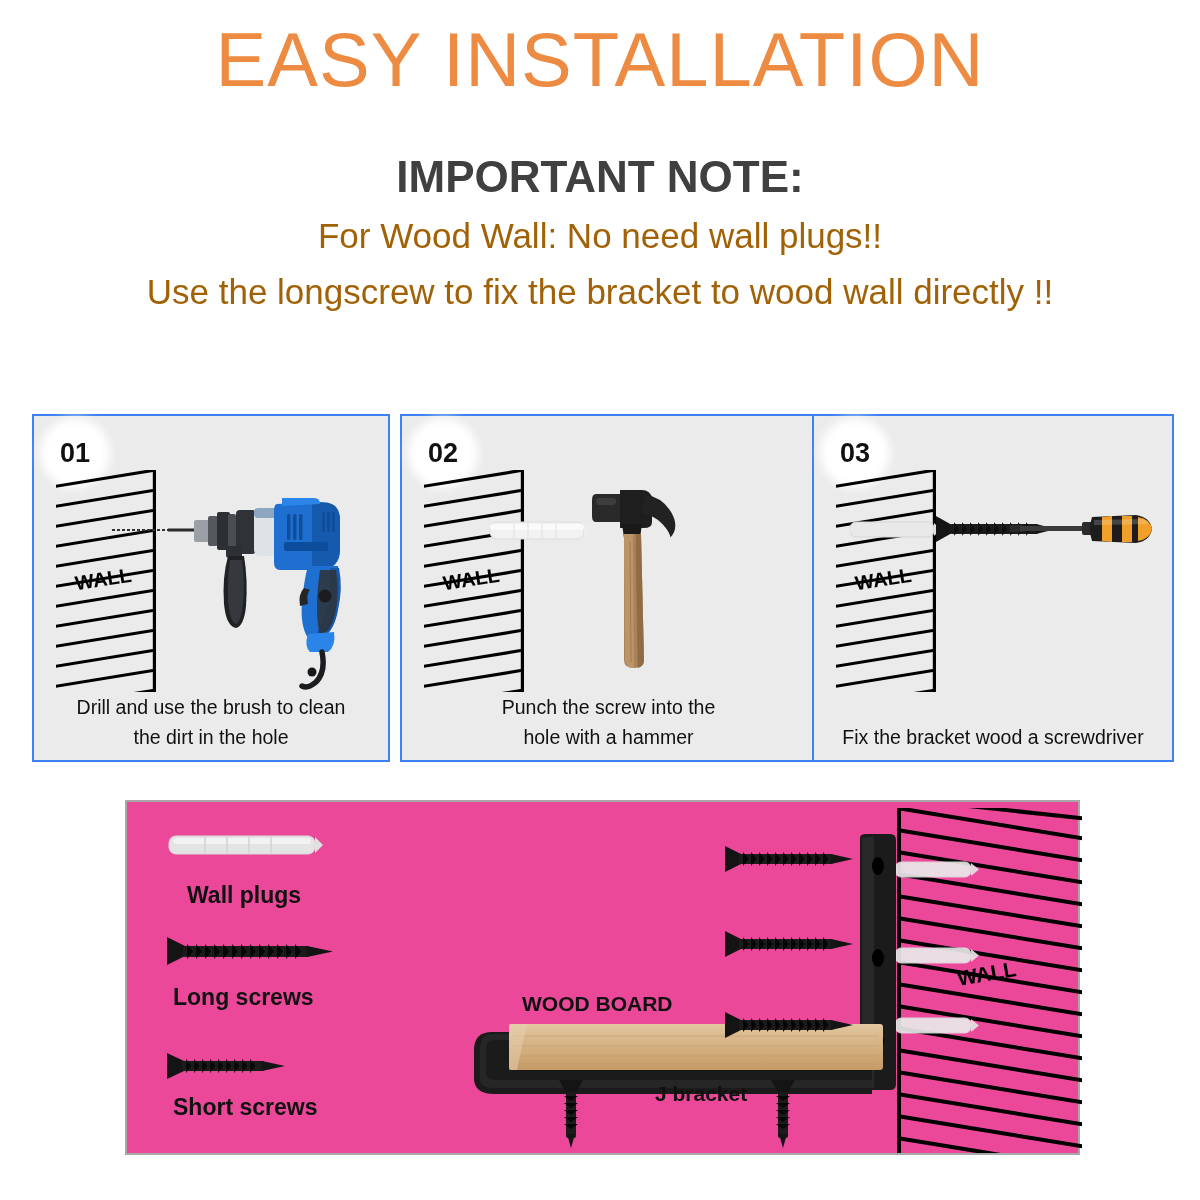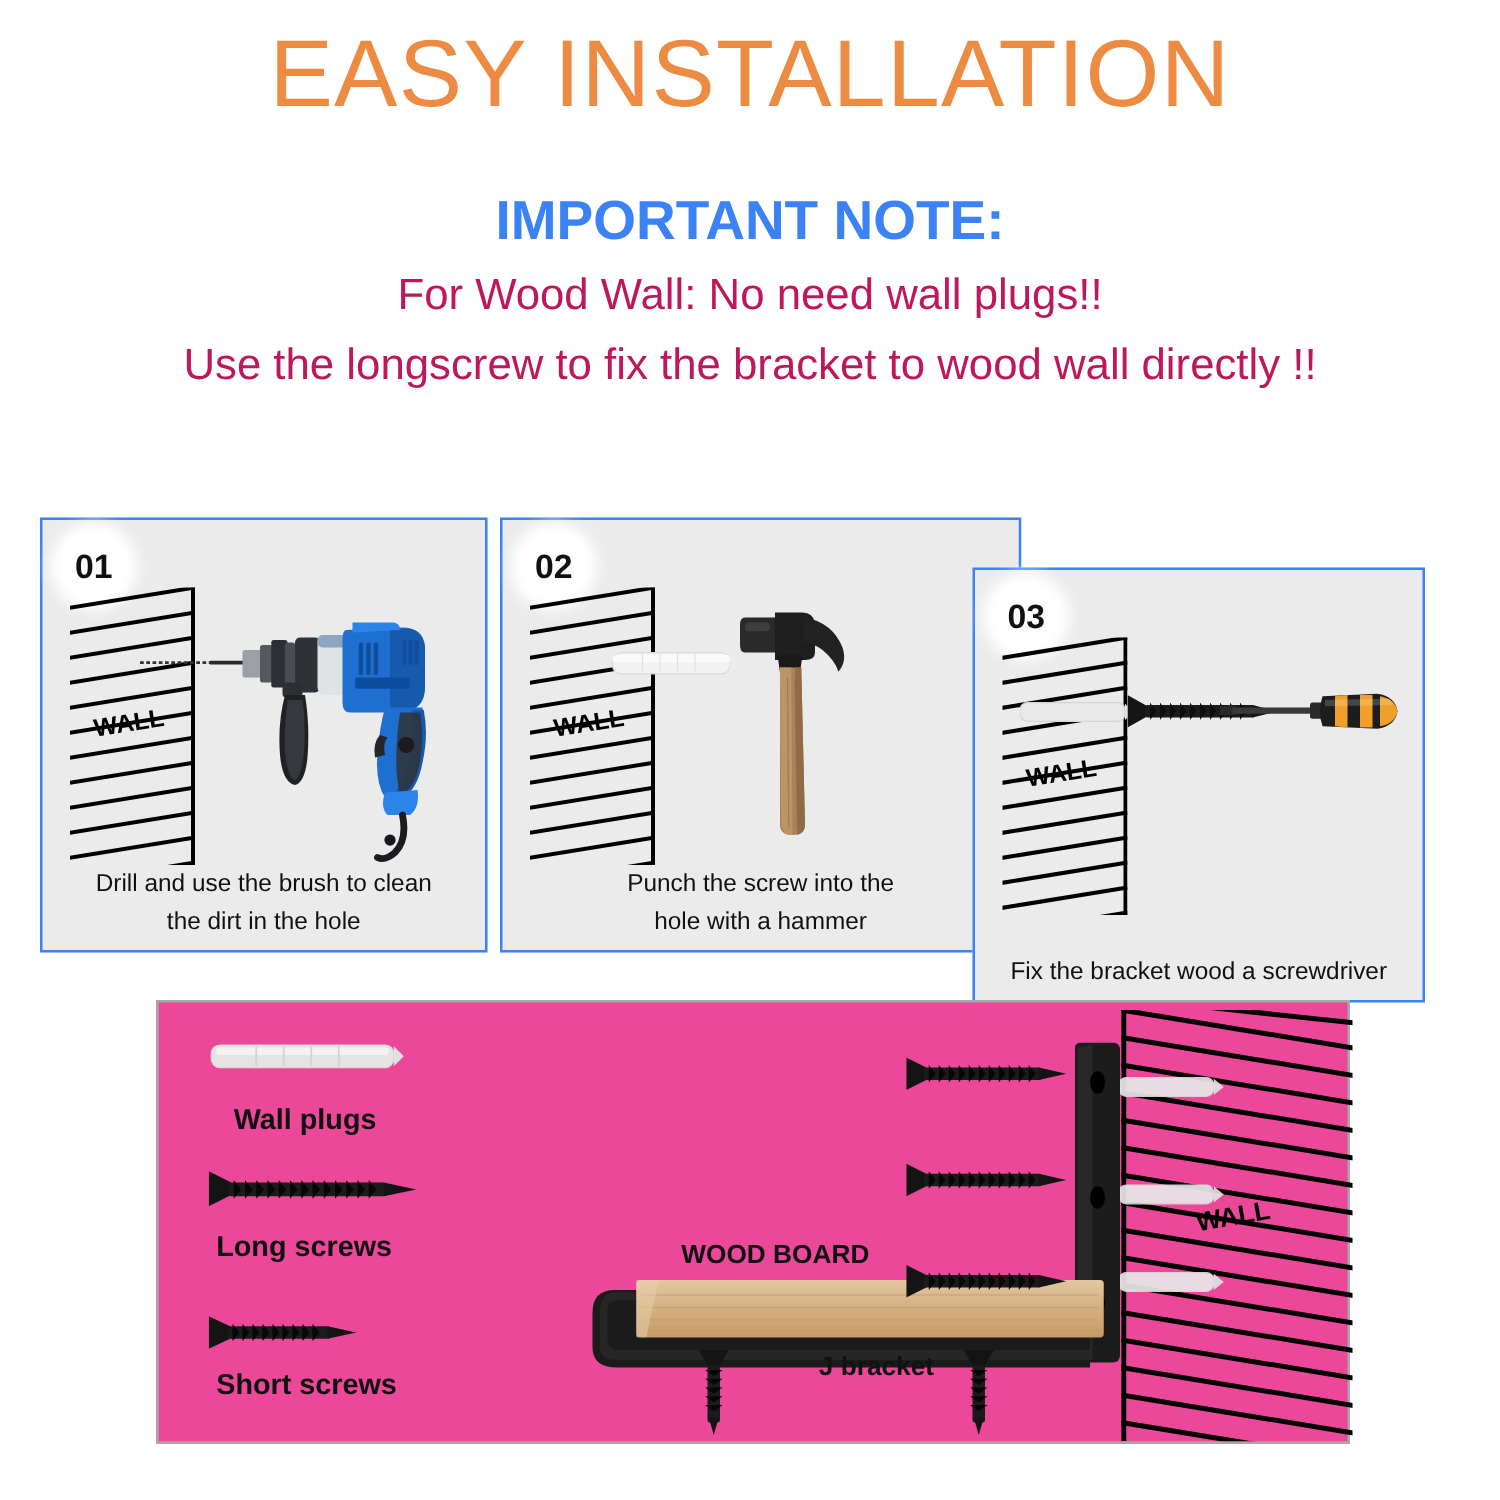--- a/index.html
+++ b/index.html
@@ -17,41 +17,41 @@
     position:absolute;left:0;top:22px;width:1200px;
     text-align:center;
     font-size:76px;font-weight:normal;
     letter-spacing:1px;
     color:#ec8b41;
     line-height:1.0;
     font-family:"Liberation Sans", sans-serif;
   }
   #note-title{
     position:absolute;left:0;top:152px;width:1200px;
-    text-align:center;font-size:44px;font-weight:bold;color:#3b82f6;
+    text-align:center;font-size:44px;font-weight:bold;color:#404040;
   }
   .note-line{
     position:absolute;left:0;width:1200px;text-align:center;
-    font-size:35px;color:#be185d;font-weight:normal;
+    font-size:35px;color:#a16207;font-weight:normal;
   }
   #note-l1{top:216px;}
   #note-l2{top:272px;}
   #note-l3{top:320px;}
 
   
   #steps-row{position:absolute;left:0;top:414px;width:1200px;height:352px;}
   .step-panel{
     position:absolute;top:0;height:348px;
     background:#ebebeb;
     border:2px solid #3b82f6;
     box-sizing:border-box;
   }
   #step-1{left:32px;width:358px;}
   #step-2{left:400px;width:417px;padding-left:23px;}
-  #step-3{left:778px;width:362px;margin-top:40px;}
+  #step-3{left:812px;width:362px;}
 
   .badge{
     position:absolute;left:14px;top:10px;
     width:54px;height:54px;border-radius:50%;
     background:#ffffff;
     display:flex;align-items:center;justify-content:center;
     font-size:27px;font-weight:bold;color:#111;
     box-shadow:0 0 10px 8px #ffffff;
   }
   .step-caption{
@@ -457,21 +457,21 @@
   <svg style="position:absolute;left:382px;top:222px;" width="374" height="46">
     <g stroke="#bd9a6e" stroke-width="1.1" opacity="0.55">
       <line x1="4" y1="12" x2="370" y2="12"></line>
       <line x1="4" y1="22" x2="370" y2="22"></line>
       <line x1="4" y1="32" x2="370" y2="32"></line>
       <line x1="4" y1="40" x2="370" y2="40"></line>
     </g>
     <path d="M0 0 L18 0 L8 46 L0 46 Z" fill="#e8d2b2" opacity="0.5"></path>
   </svg>
 
-  <div class="part-tag" style="left:418px;top:190px;">WOOD BOARD</div>
+  <div class="part-tag" style="left:395px;top:190px;">WOOD BOARD</div>
   <div class="part-tag" style="left:528px;top:280px;">J bracket</div>
 
   <svg style="position:absolute;left:598px;top:42px;" width="130" height="30" viewBox="0 0 130 30">
     <path d="M0 2 L0 28 L16 20 L16 10 Z" fill="#141414"></path>
     <rect x="14" y="10" width="94" height="10" rx="2" fill="#1b1b1b"></rect>
     <g fill="#070707">
       <path d="M18 8 l5.5 7 l-5.5 7 z"></path>
         <path d="M26 8 l5.5 7 l-5.5 7 z"></path>
         <path d="M34 8 l5.5 7 l-5.5 7 z"></path>
       <path d="M42 8 l5.5 7 l-5.5 7 z"></path>

